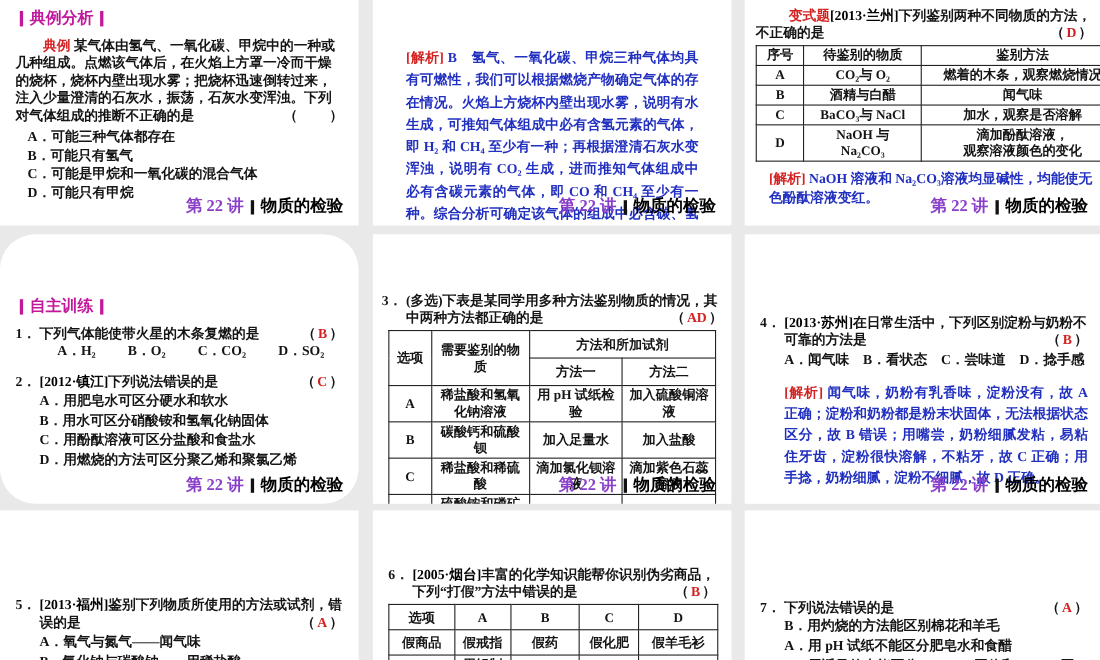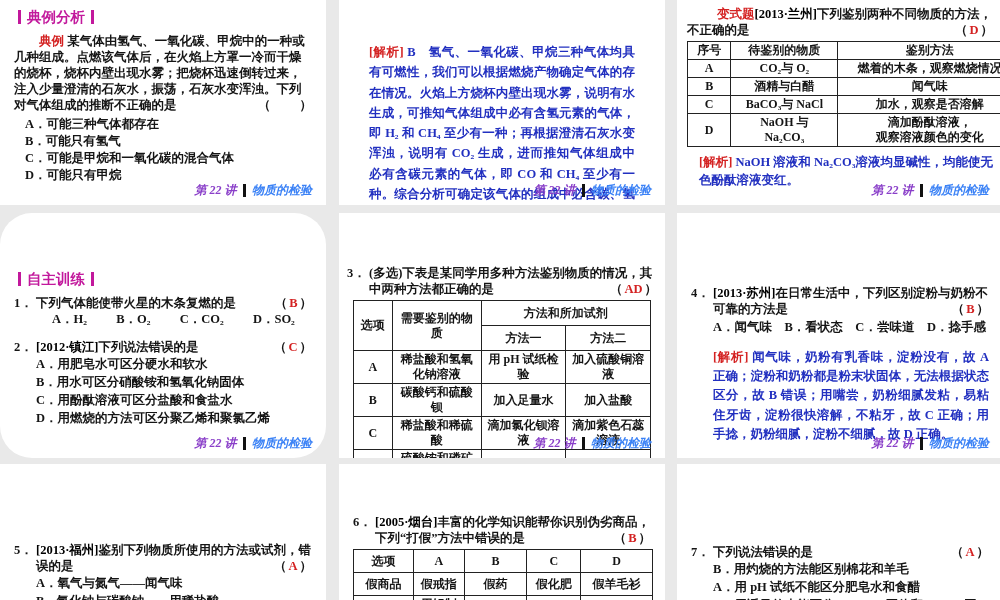--- a/index.html
+++ b/index.html
@@ -14,24 +14,24 @@
     box-sizing:border-box;overflow:hidden;font-size:12.5px;line-height:1.28;
   }
   .c1{left:0px}.c2{left:339px}.c3{left:677px}
   .r1{top:-40px}.r2{top:213px}.r3{top:464px}
 
   .pad{padding:0 14px;}
   
   .sec-head{display:flex;align-items:center;gap:6px;color:#c2189c;font-size:14.5px;margin:0 0 6px 4px;}
   .bar{width:3px;height:14px;background:#c2189c;display:inline-block;}
   
-  .footer{position:absolute;right:14px;bottom:7px;display:flex;align-items:center;font-size:12px;white-space:nowrap;font-style:italic;}
+  .footer{position:absolute;right:14px;bottom:7px;display:flex;align-items:center;font-size:15px;white-space:nowrap;}
   .f-lec{color:#8a3fc9;}
   .f-sep{width:3.5px;height:13px;background:#111;margin:0 6px;display:inline-block;}
-  .f-title{color:#3b82f6;}
+  .f-title{color:#000000;}
 
   .red{color:#d42222;}
   .blue{color:#2230c0;}
   .src{color:#000000;}
   .ansr{float:right;white-space:nowrap;}
   .ansr .red{padding:0 2px;}
 
   .q{display:flex;margin-bottom:2px;}
   .qn{width:22px;flex-shrink:0;}
   .qb{flex:1;min-width:0;}

